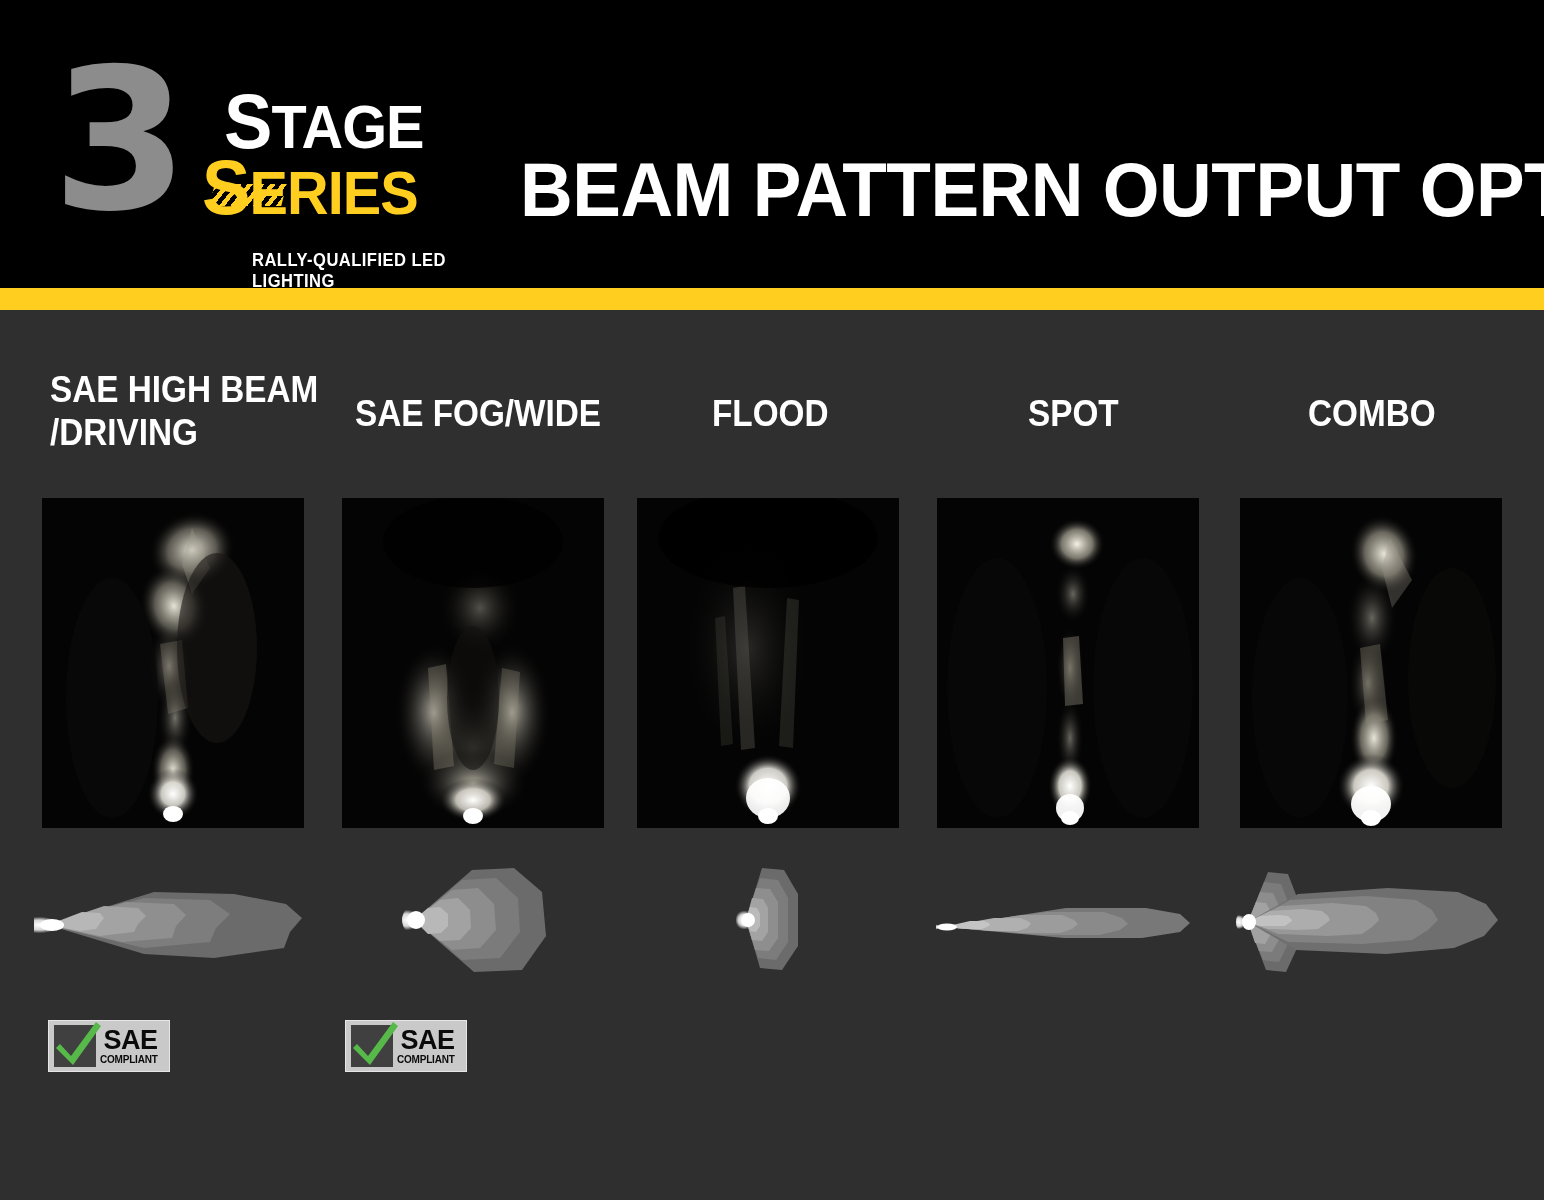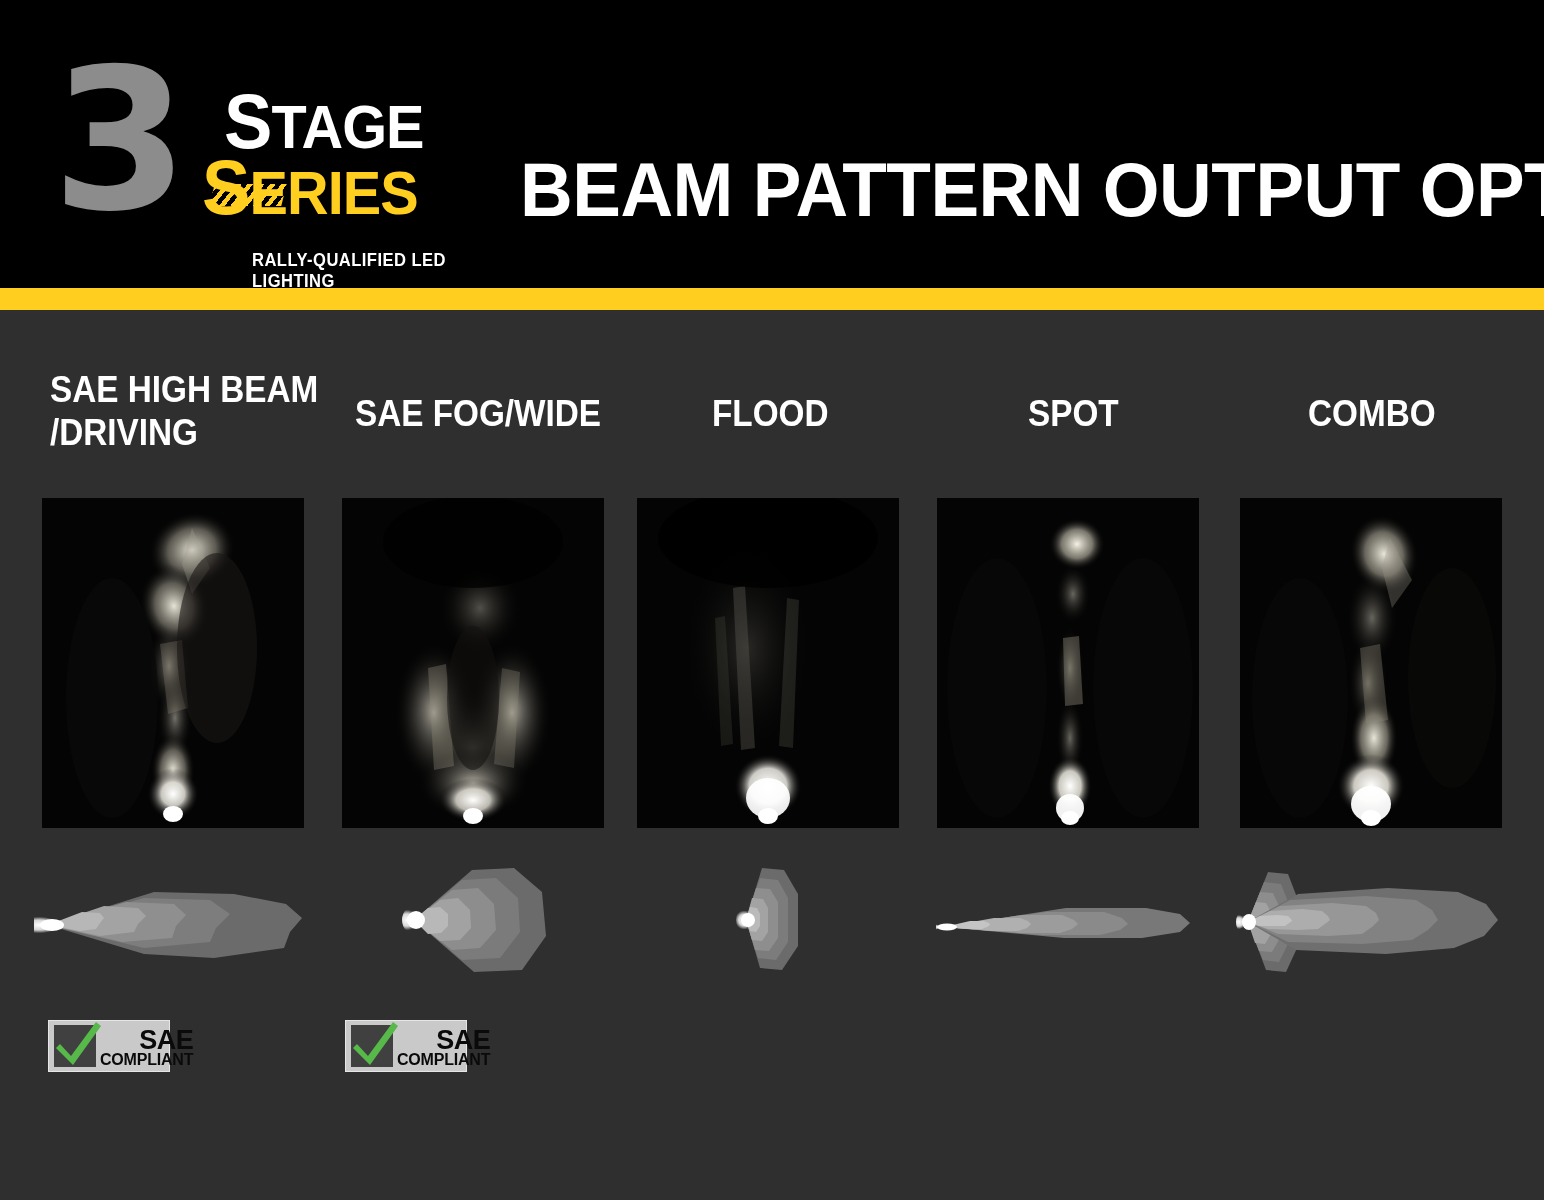--- a/index.html
+++ b/index.html
@@ -186,21 +186,21 @@
   .sae-text .sae-main {
     font-size: 27px;
     line-height: 25px;
     font-weight: bold;
     color: #0a0a0a;
     font-family: "Liberation Sans", sans-serif;
     letter-spacing: -0.5px;
     text-align: right;
   }
   .sae-text .sae-sub {
-    font-size: 16px;
+    font-size: 10px;
     line-height: 13px;
     font-weight: bold;
     color: #0a0a0a;
     font-family: "Liberation Sans", sans-serif;
     letter-spacing: -0.2px;
   }
 </style>
 </head>
 <body>
 

